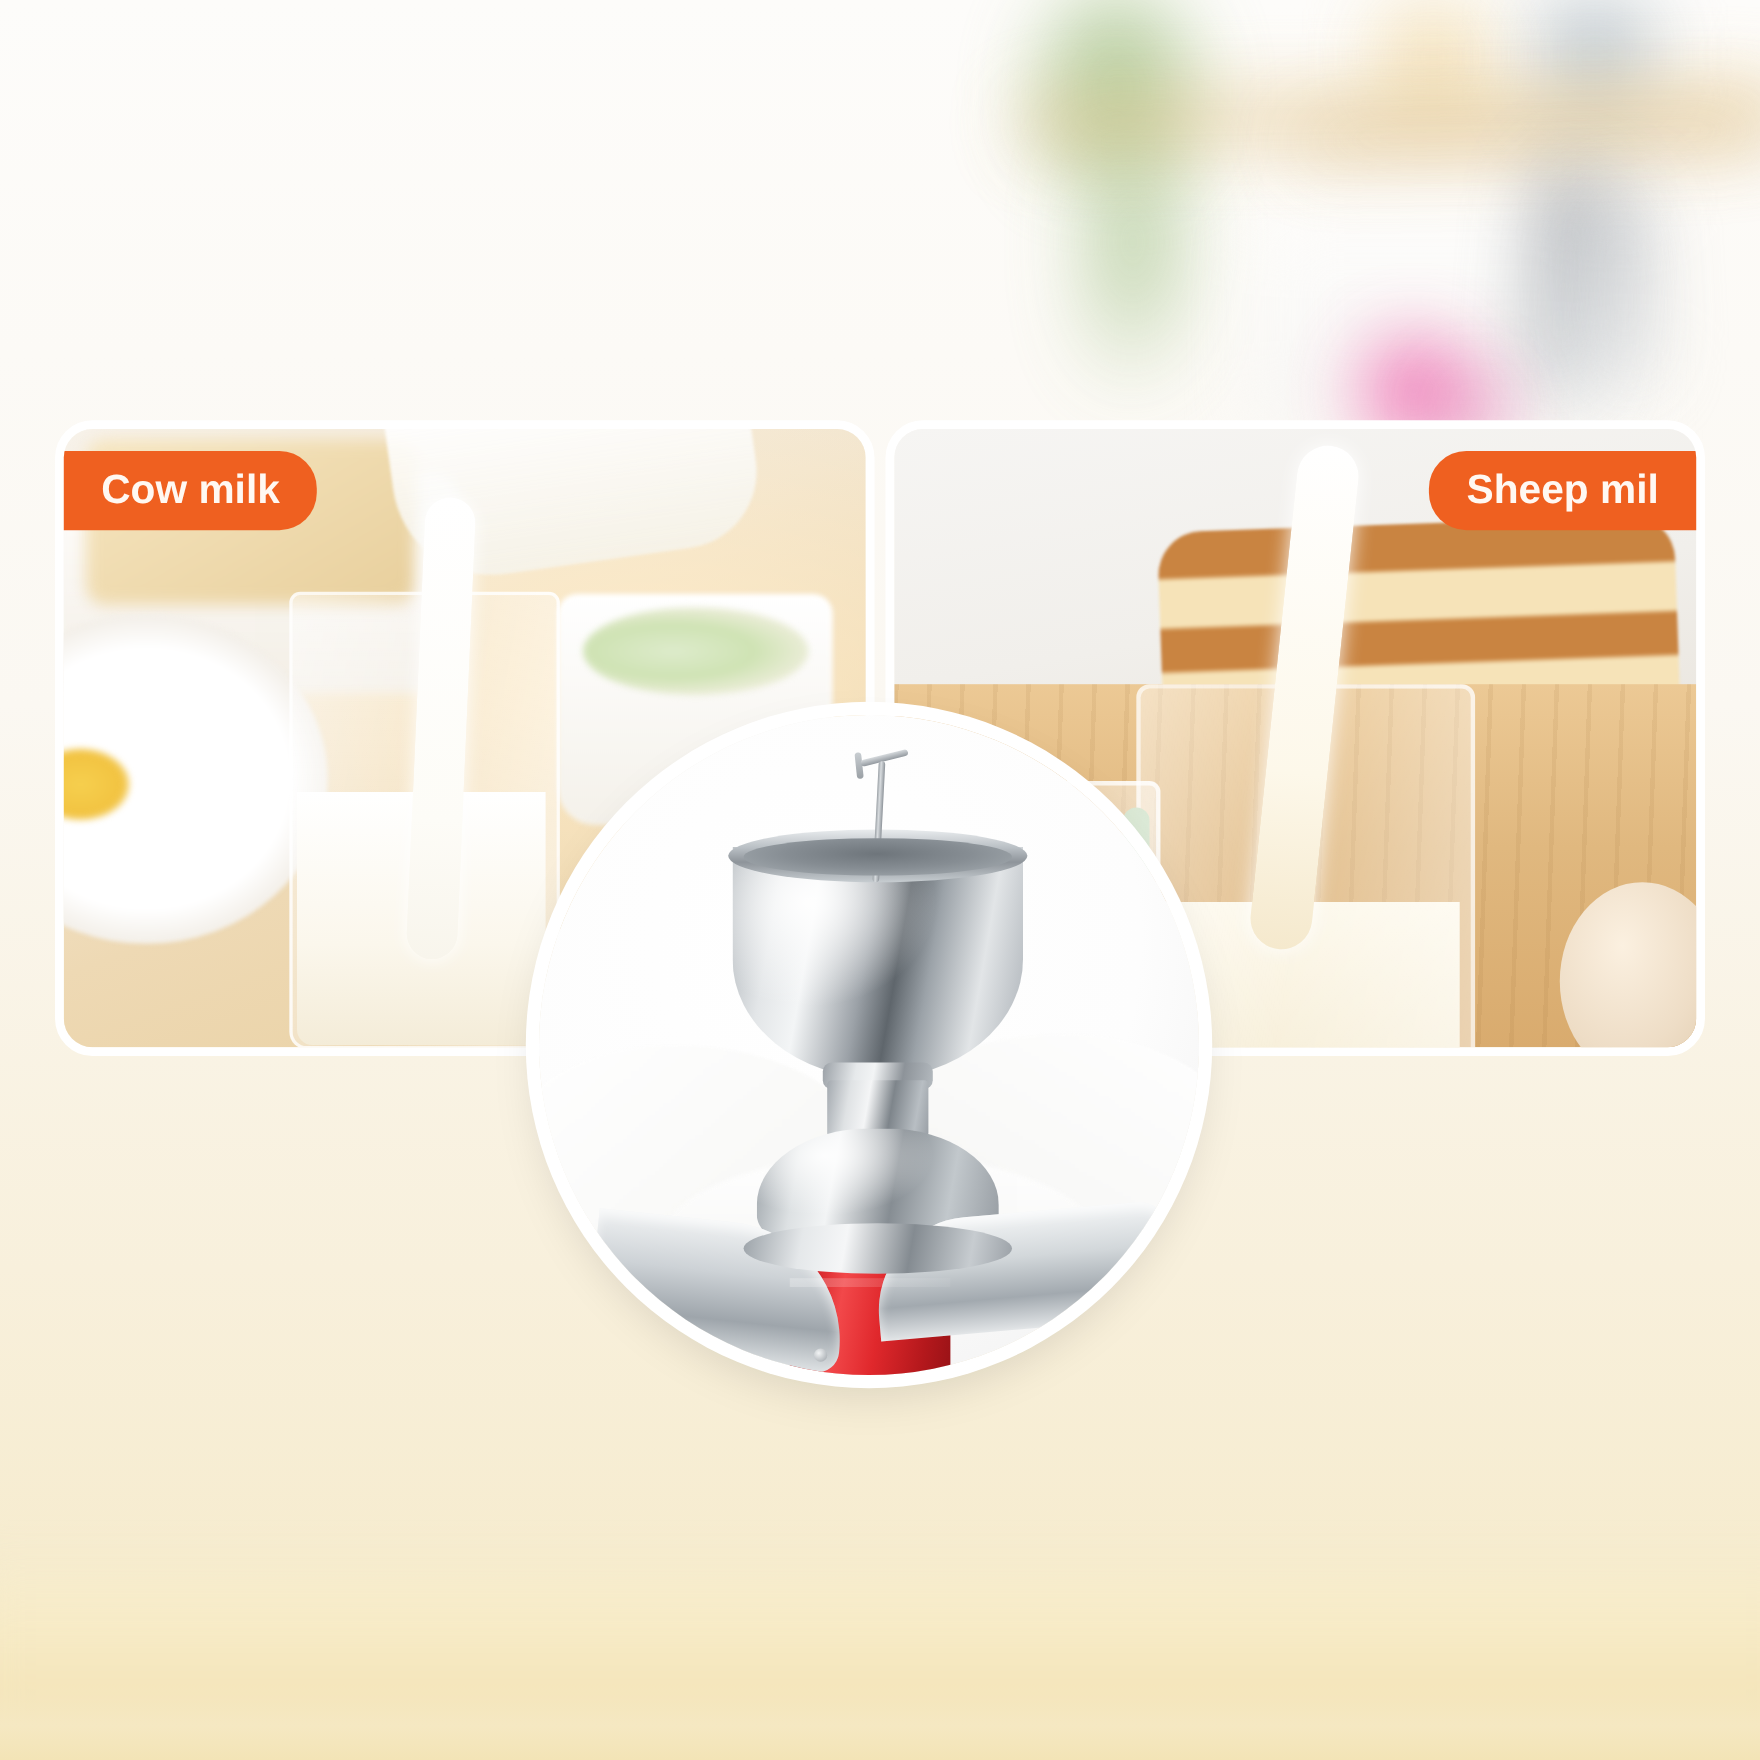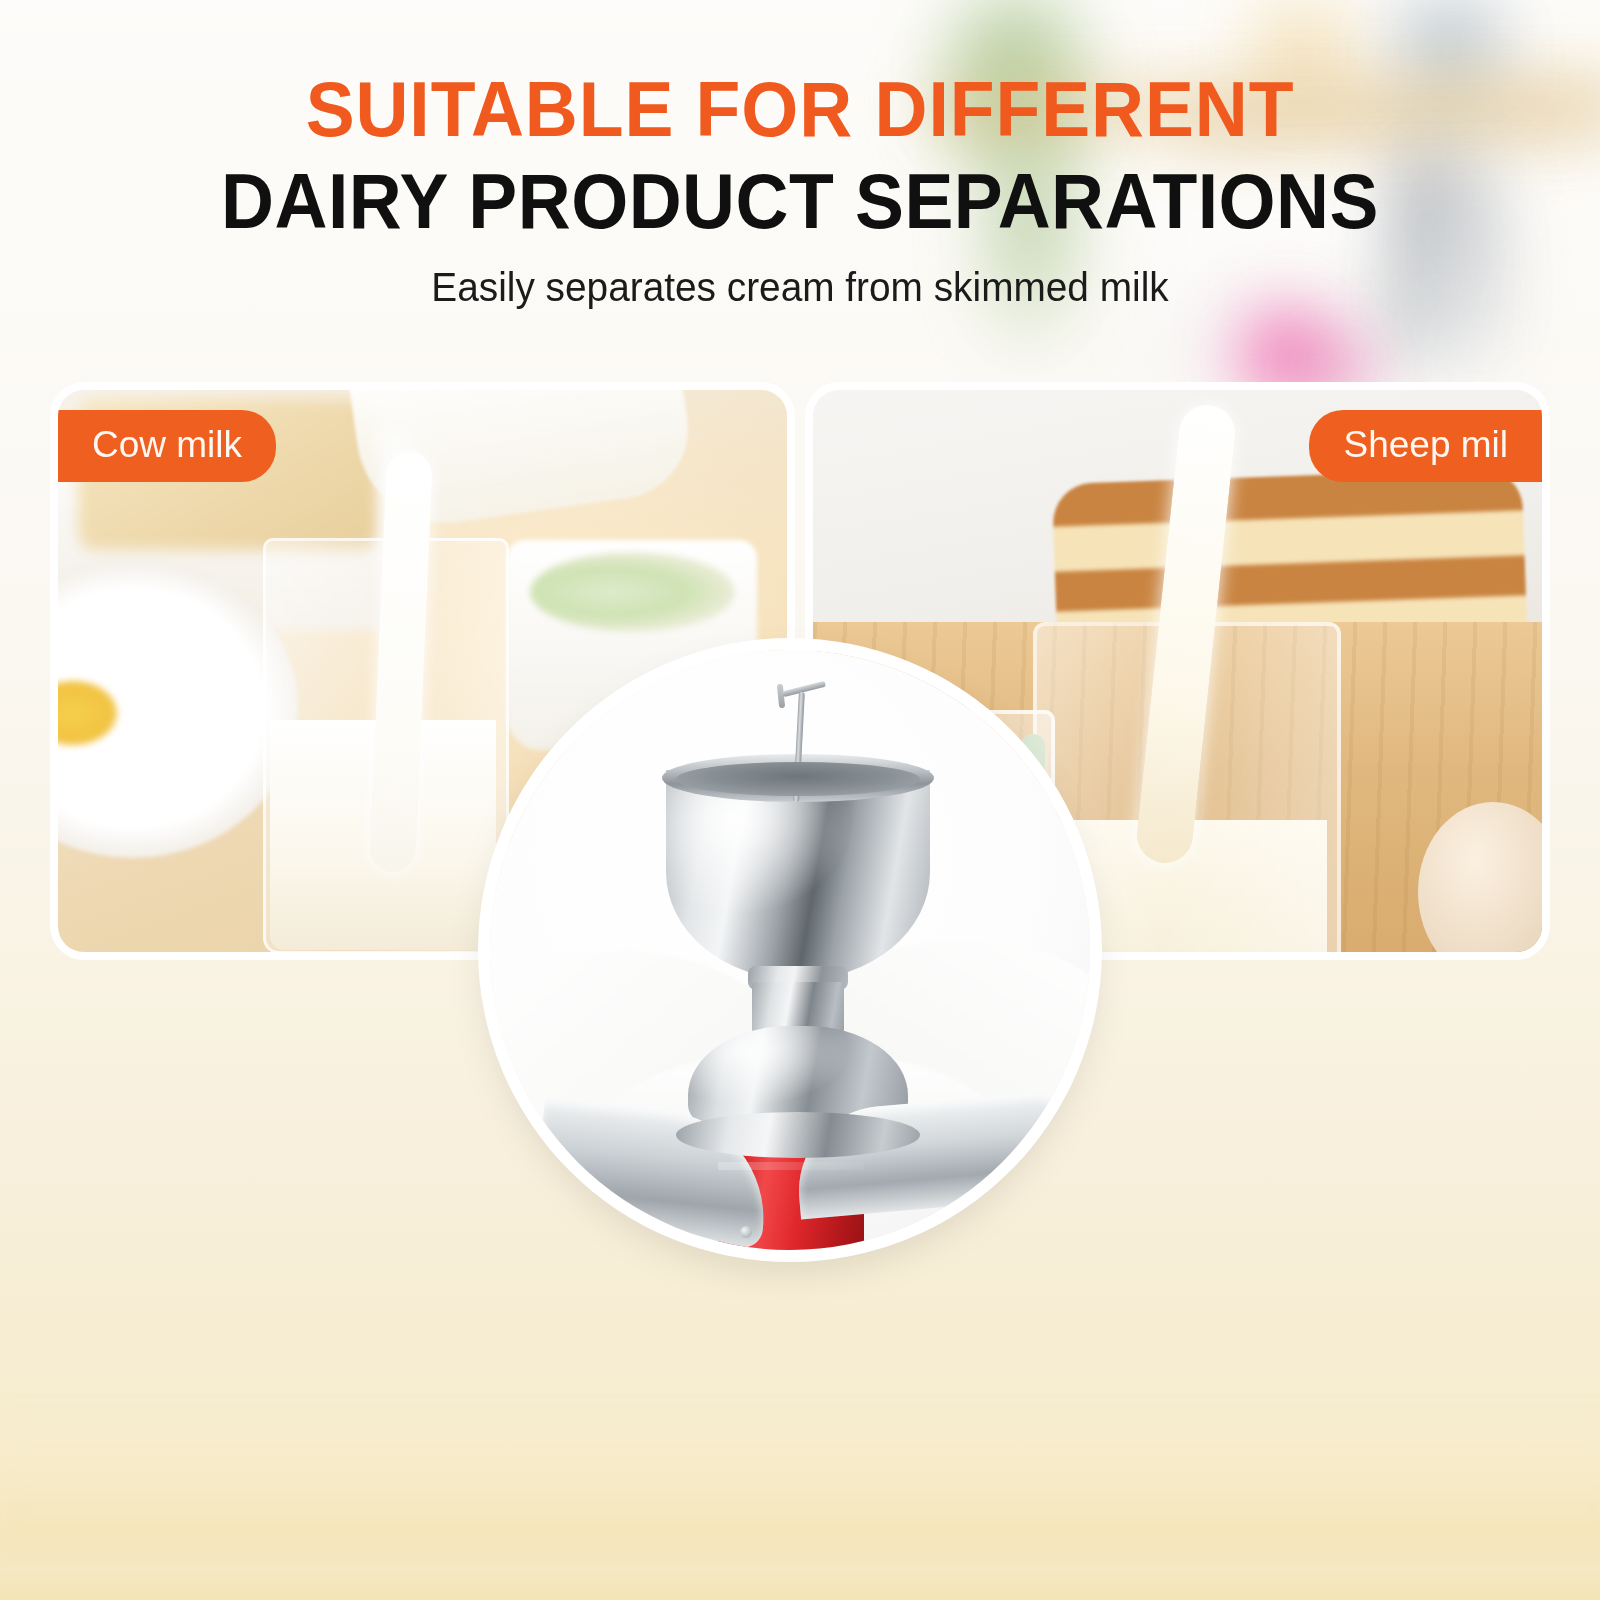--- a/index.html
+++ b/index.html
@@ -116,21 +116,21 @@
 
   
   .badge {
     position: absolute;
     top: 20px;
     z-index: 6;
     background: #ef6020;
     color: #fff8f2;
     font-size: 37px;
     line-height: 37px;
-    font-weight: 400;
+    font-weight: 700;
     padding: 16px 34px 19px 34px;
     white-space: nowrap;
   }
   .badge-left  { left: -10px; border-radius: 0 34px 34px 0; padding-left: 44px; }
   .badge-right { right: -10px; border-radius: 34px 0 0 34px; padding-right: 44px; }
 
   
   .scene-cow {
     position: absolute; inset: 0;
     background:
@@ -577,25 +577,20 @@
     <div class="bg-blob bg-jar-grey"></div>
     <div class="bg-blob bg-shelf"></div>
     <div class="bg-blob bg-shelf2"></div>
     <div class="bg-blob bg-util"></div>
     <div class="bg-blob bg-util2"></div>
     <div class="bg-blob bg-flower"></div>
     <div class="bg-blob bg-flower2"></div>
     <div class="bg-blob bg-bottom"></div>
   </div>
 
-  <div class="head">
-    <h1 class="head-line1">SUITABLE FOR DIFFERENT</h1>
-    <h2 class="head-line2">DAIRY PRODUCT SEPARATIONS</h2>
-    <p class="head-sub">Easily separates cream from skimmed milk</p>
-  </div>
 
   <div class="grid">
 
     <div class="panel">
       <div class="scene-cow">
         <div class="cow-dishwhite"></div>
         <div class="cow-toast"></div>
         <div class="cow-plate"></div>
         <div class="cow-yolk"></div>
         <div class="cow-bowl"></div>

